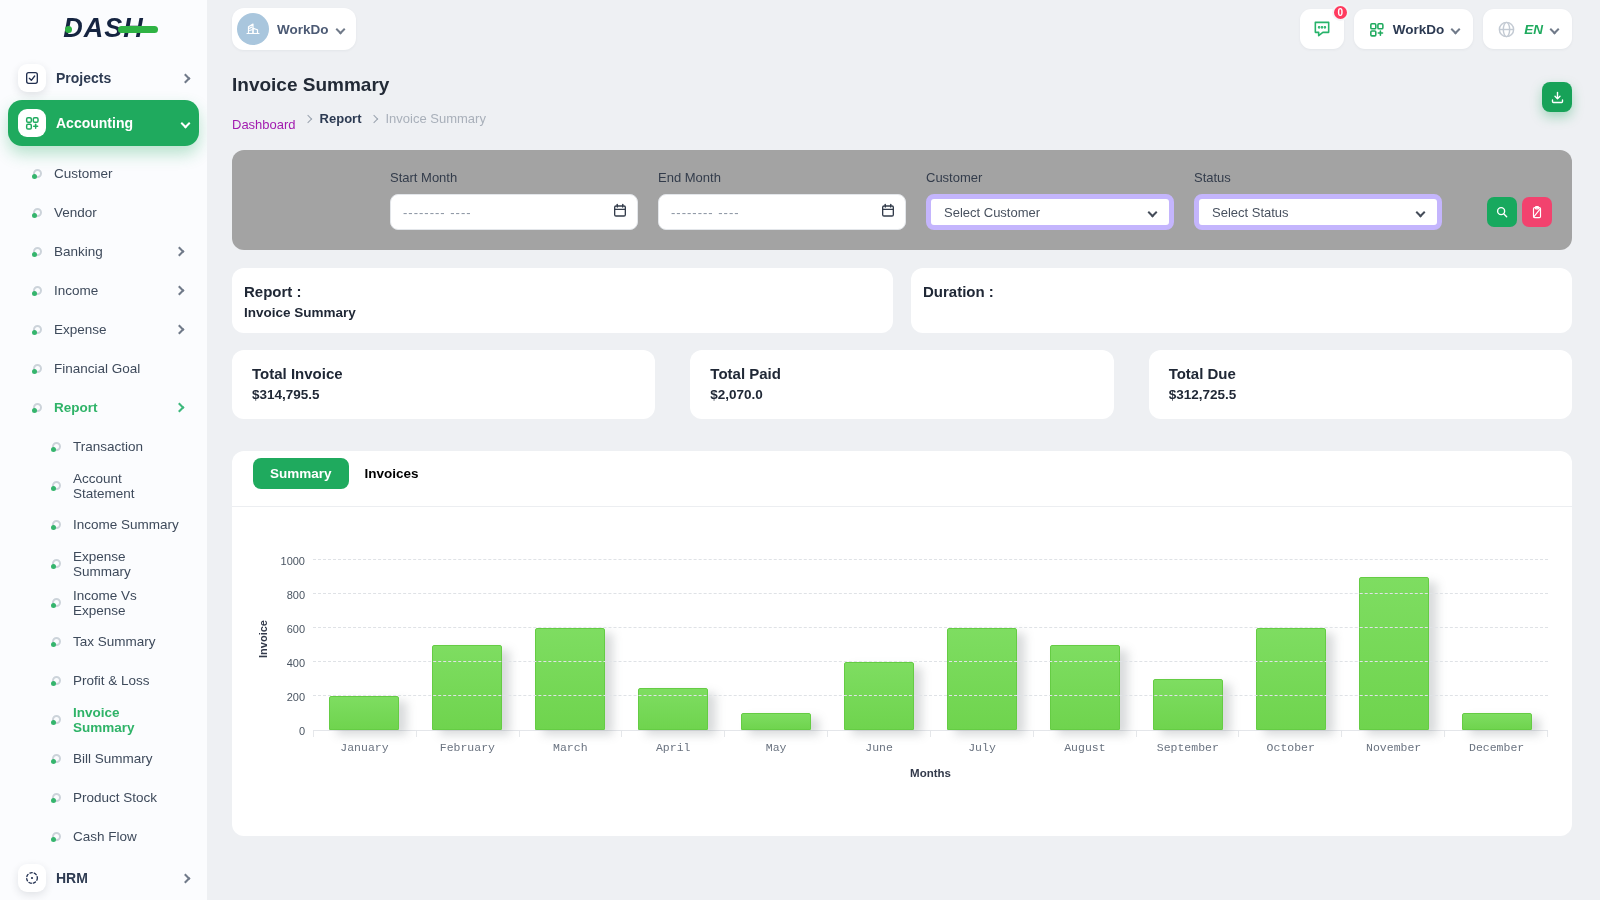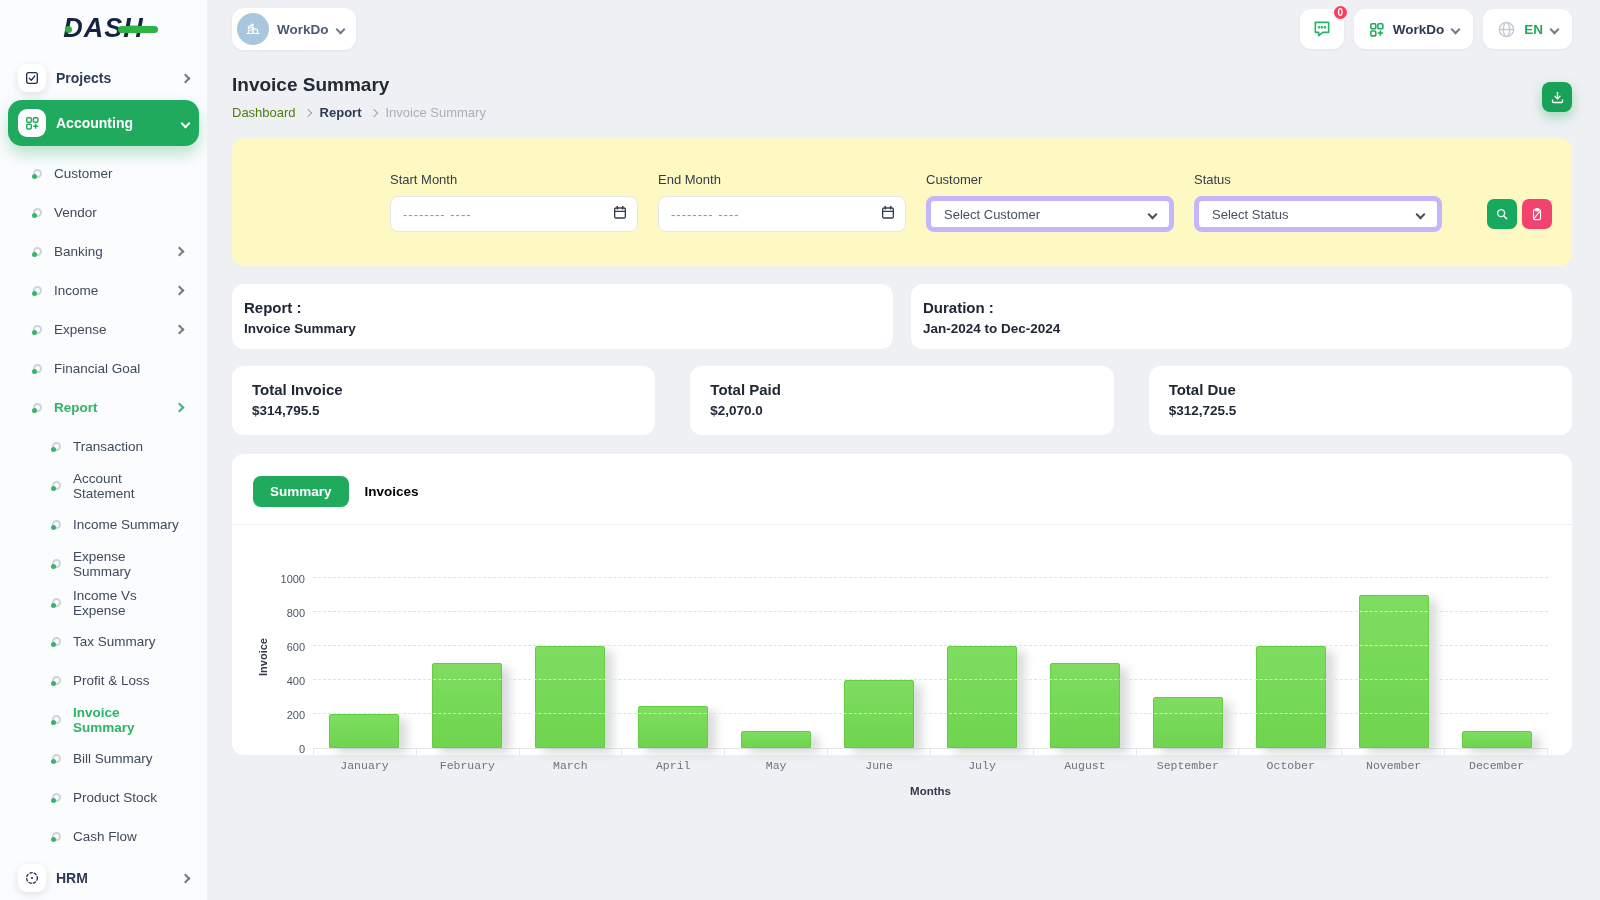--- a/index.html
+++ b/index.html
@@ -37,33 +37,33 @@
   .topbar { height:58px; display:flex; align-items:center; justify-content:space-between; }
   .pill { background:#fff; border-radius:11px; height:40px; display:flex; align-items:center; gap:8px; padding:0 14px; font-size:13.5px; font-weight:600; color:#2c3a52; box-shadow:0 1px 3px rgba(20,30,50,.05); }
   .ws-pill { height:42px; padding:0 12px 0 5px; border-radius:12px; }
   .ws-avatar { width:32px; height:32px; border-radius:50%; background:#a9c6dd; display:flex; align-items:center; justify-content:center; color:#fff; }
   .ws-label { color:#4c5a74; font-weight:700; }
   .topbar-right { display:flex; align-items:center; gap:10px; }
   .chat-pill { width:44px; justify-content:center; padding:0; position:relative; color:#27b36a; }
   .badge { position:absolute; top:-5px; right:-5px; min-width:17px; height:17px; border-radius:9px; background:#ff3a5e; color:#fff; font-size:10px; font-weight:700; display:flex; align-items:center; justify-content:center; border:2px solid #f4f5f7; }
   .green-ic { color:#1faa5e; }
   .globe-ic { color:#c3cad3; }
-  .lang-label { color:#1faa5e; font-weight:700; }
+  .lang-label { color:#1faa5e; font-weight:700;font-style:italic; }
 
   .page-head { margin-top:16px; display:flex; justify-content:space-between; align-items:flex-start; }
   .page-title { font-size:19px; font-weight:700; color:#222a36; }
   .breadcrumb { margin-top:9px; display:flex; align-items:center; gap:9px; font-size:13px; }
-  .crumb-link { color:#4d7c0f; }
+  .crumb-link { color:#a21caf;margin-top:12px; }
   .crumb-mid { color:#2c3a52; font-weight:600; }
   .crumb-cur { color:#a9b0ba; }
   .crumb-sep { width:6px; height:6px; border-right:1.6px solid #9aa3af; border-bottom:1.6px solid #9aa3af; transform:rotate(-45deg); display:inline-block; }
   .dl-btn { width:30px; height:30px; border:none; border-radius:8px; background:#17a258; color:#fff; display:flex; align-items:center; justify-content:center; box-shadow:0 5px 12px rgba(23,162,88,.35); margin-top:8px; cursor:pointer; }
 
   
-  .filter-card { margin-top:18px; background:#fef9c3; border-radius:12px; height:128px; display:flex; align-items:center; padding:0 20px; gap:20px; }
+  .filter-card { margin-top:18px; background:#a3a3a3; border-radius:12px; height:100px; display:flex; align-items:center; padding:0 20px; gap:20px; }
   .filter-spacer { width:118px; flex-shrink:0; }
   .field { width:248px; flex-shrink:0; }
   .field-label { display:block; font-size:13px; color:#333c4b; margin-bottom:9px; }
   .month-box { position:relative; }
   .month-input { width:100%; height:36px; border:1px solid #e3e6ea; border-radius:8px; padding:0 34px 0 12px; font-size:13px; color:#5b6574; font-family:"Liberation Sans",sans-serif; outline:none; }
   .month-input::placeholder { color:#8a94a2; letter-spacing:1px; }
   .cal-ic { position:absolute; right:10px; top:8px; color:#333c4b; pointer-events:none; }
   .select { height:36px; border:5px solid #c4b5fd; border-radius:8px; display:flex; align-items:center; justify-content:space-between; padding:0 13px; font-size:13px; color:#48515f; background:#fff; cursor:pointer; }
   .select .chev { border-color:#454d59; }
   .filter-btns { margin-left:auto; display:flex; gap:5px; margin-top:24px; }
@@ -74,21 +74,21 @@
   
   .cards-row { display:flex; gap:18px; margin-top:18px; }
   .info-card { flex:1; background:#fff; border-radius:12px; padding:15px 20px; }
   .row2 .info-card { height:65px;padding-left:12px; }
   .row3 { margin-top:17px;gap:35px; }
   .row3 .info-card { height:69px; }
   .info-label { font-size:15px; font-weight:700; color:#202836; }
   .info-value { margin-top:5px; font-size:13.5px; font-weight:700; color:#202836; }
 
   
-  .chart-card { margin-top:19px; background:#fff; border-radius:12px; height:301px; padding-top:22px; }
+  .chart-card { margin-top:32px; background:#fff; border-radius:12px; height:385px; padding-top:7px; }
   .tabs { display:flex; align-items:center; gap:14px; padding:0 21px 17px; }
   .tab { font-size:13.5px; font-weight:600; border-radius:8px; padding:8px 17px; cursor:pointer; }
   .tab.on { background:#1faa5e; color:#fff; }
   .tab.off { color:#000000; padding:8px 2px; }
   .divider { height:1px; background:#eceef1; }
   .chart-area { padding:40px 24px 0 27px; }
   .chart-flex { display:flex; }
   .chart-left { width:54px; position:relative; height:184px; flex-shrink:0; }
   .y-title { position:absolute; left:-2px; top:50%; transform:translateY(-50%) rotate(180deg); writing-mode:vertical-rl; font-size:11px; font-weight:700; color:#32394a; }
   .ytick { position:absolute; right:8px; font-size:11px; color:#4a5562; transform:translateY(50%); }
@@ -357,21 +357,20 @@
       </div>
     </section>
 
     <div class="cards-row row2">
       <div class="info-card">
         <div class="info-label">Report :</div>
         <div class="info-value">Invoice Summary</div>
       </div>
       <div class="info-card">
         <div class="info-label">Duration :</div>
-        <div class="info-value">Jan-2024 to Dec-2024</div>
       </div>
     </div>
 
     <div class="cards-row row3" id="totals-row">
         <div class="info-card">
           <div class="info-label">Total Invoice</div>
           <div class="info-value">$314,795.5</div>
         </div>
         <div class="info-card">
           <div class="info-label">Total Paid</div>

